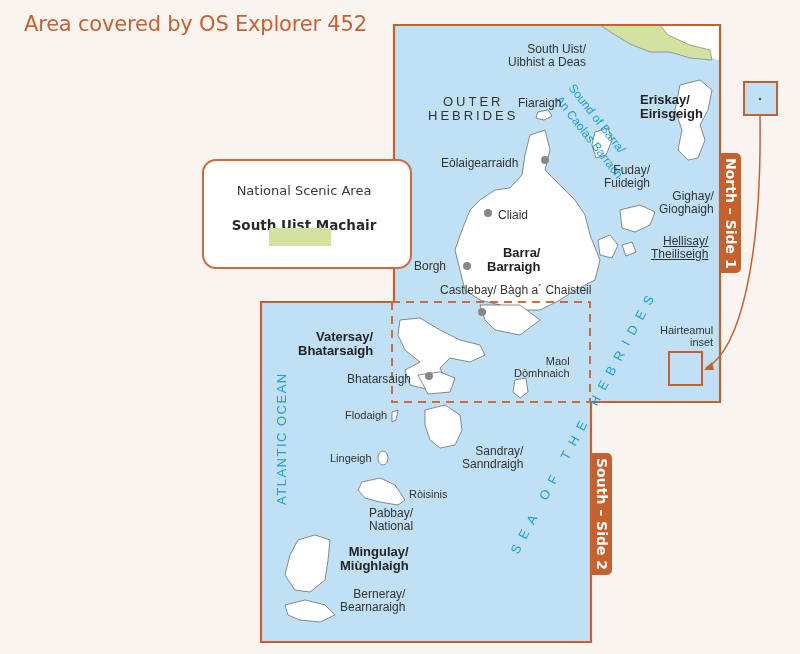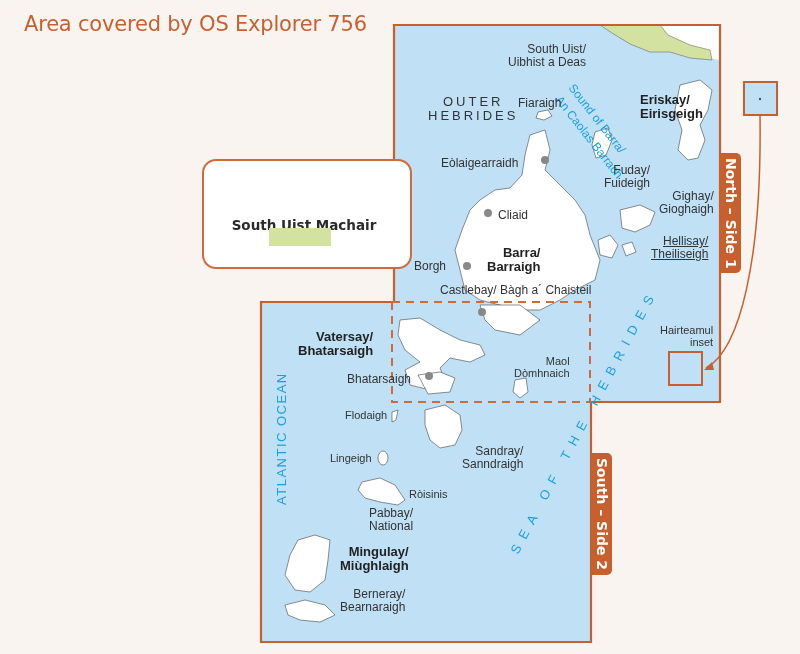--- a/index.html
+++ b/index.html
@@ -12,21 +12,21 @@
   .legend .swatch { position: absolute; left: 65px; top: 67px; width: 62px; height: 18px; background: #d3e1a1; }
   .tab { position: absolute; background: #c8602e; color: #fff; font-family: "DejaVu Sans", sans-serif; font-weight: bold; font-size: 14px; writing-mode: vertical-rl; display: flex; align-items: center; justify-content: center; border-radius: 0 5px 5px 0; }
   .lbl { position: absolute; font-size: 12px; color: #333; line-height: 1.1; white-space: nowrap; }
   .lbl.c { text-align: right; }
   .lbl.b { font-weight: bold; font-size: 13px; color: #222; }
   .lbl.region { letter-spacing: 3px; font-size: 13px; text-align: center; color: #333; }
 </style>
 </head>
 <body>
 
-<div class="title">Area covered by OS Explorer 756</div>
+<div class="title">Area covered by OS Explorer 452</div>
 
 <svg class="map" width="800" height="654" viewBox="0 0 800 654">
 
   <rect x="394" y="25" width="326" height="377" fill="#bfe0f5"></rect>
 
   <rect x="261" y="302" width="330" height="340" fill="#bfe0f5"></rect>
 
   <path d="M600,25 L720,25 L720,60 L690,55 L670,48 L650,50 L630,40 L610,30 Z" fill="#fff"></path>
   <path d="M600,25 L660,25 L668,35 L690,45 L710,50 L712,60 L690,58 L670,52 L650,52 L630,44 L612,33 Z" fill="#d3e1a1" stroke="#555" stroke-width="0.5"></path>
 
@@ -76,20 +76,21 @@
   <path d="M760,115 C762,260 740,350 706,368" fill="none" stroke="#c8602e" stroke-width="1.5"></path>
   <path d="M704,370 L712,362 L714,370 Z" fill="#c8602e"></path>
 
   <text x="568" y="88" font-family="Liberation Sans, sans-serif" font-size="12" fill="#1aa0de" transform="rotate(52 568 88)">Sound of Barra/</text>
   <text x="555" y="100" font-family="Liberation Sans, sans-serif" font-size="12" fill="#1aa0de" transform="rotate(52 555 100)">An Caolas Barrach</text>
   <text x="286" y="505" font-family="Liberation Sans, sans-serif" font-size="13" fill="#1aa0de" letter-spacing="1.5" transform="rotate(-90 286 505)">ATLANTIC OCEAN</text>
   <text x="518" y="555" font-family="Liberation Sans, sans-serif" font-size="13" fill="#1aa0de" letter-spacing="8" transform="rotate(-62 518 555)">SEA OF THE HEBRIDES</text>
 </svg>
 
 <div class="legend">
+  <div class="l1">National Scenic Area</div>
   <div class="l2">South Uist Machair</div>
   <div class="swatch"></div>
 </div>
 
 <div class="tab" style="left:721px; top:153px; width:20px; height:120px;">North – Side 1</div>
 <div class="tab" style="left:592px; top:453px; width:20px; height:122px;">South – Side 2</div>
 
 <div class="lbl c" style="left:508px;top:43px;"><span>South Uist/</span><br><span>Uibhist a Deas</span></div>
 <div class="lbl region" style="left:428px;top:95px;"><span>OUTER</span><br><span>HEBRIDES</span></div>
 <div class="lbl" style="left:518px;top:97px;">Fiaraigh</div>

